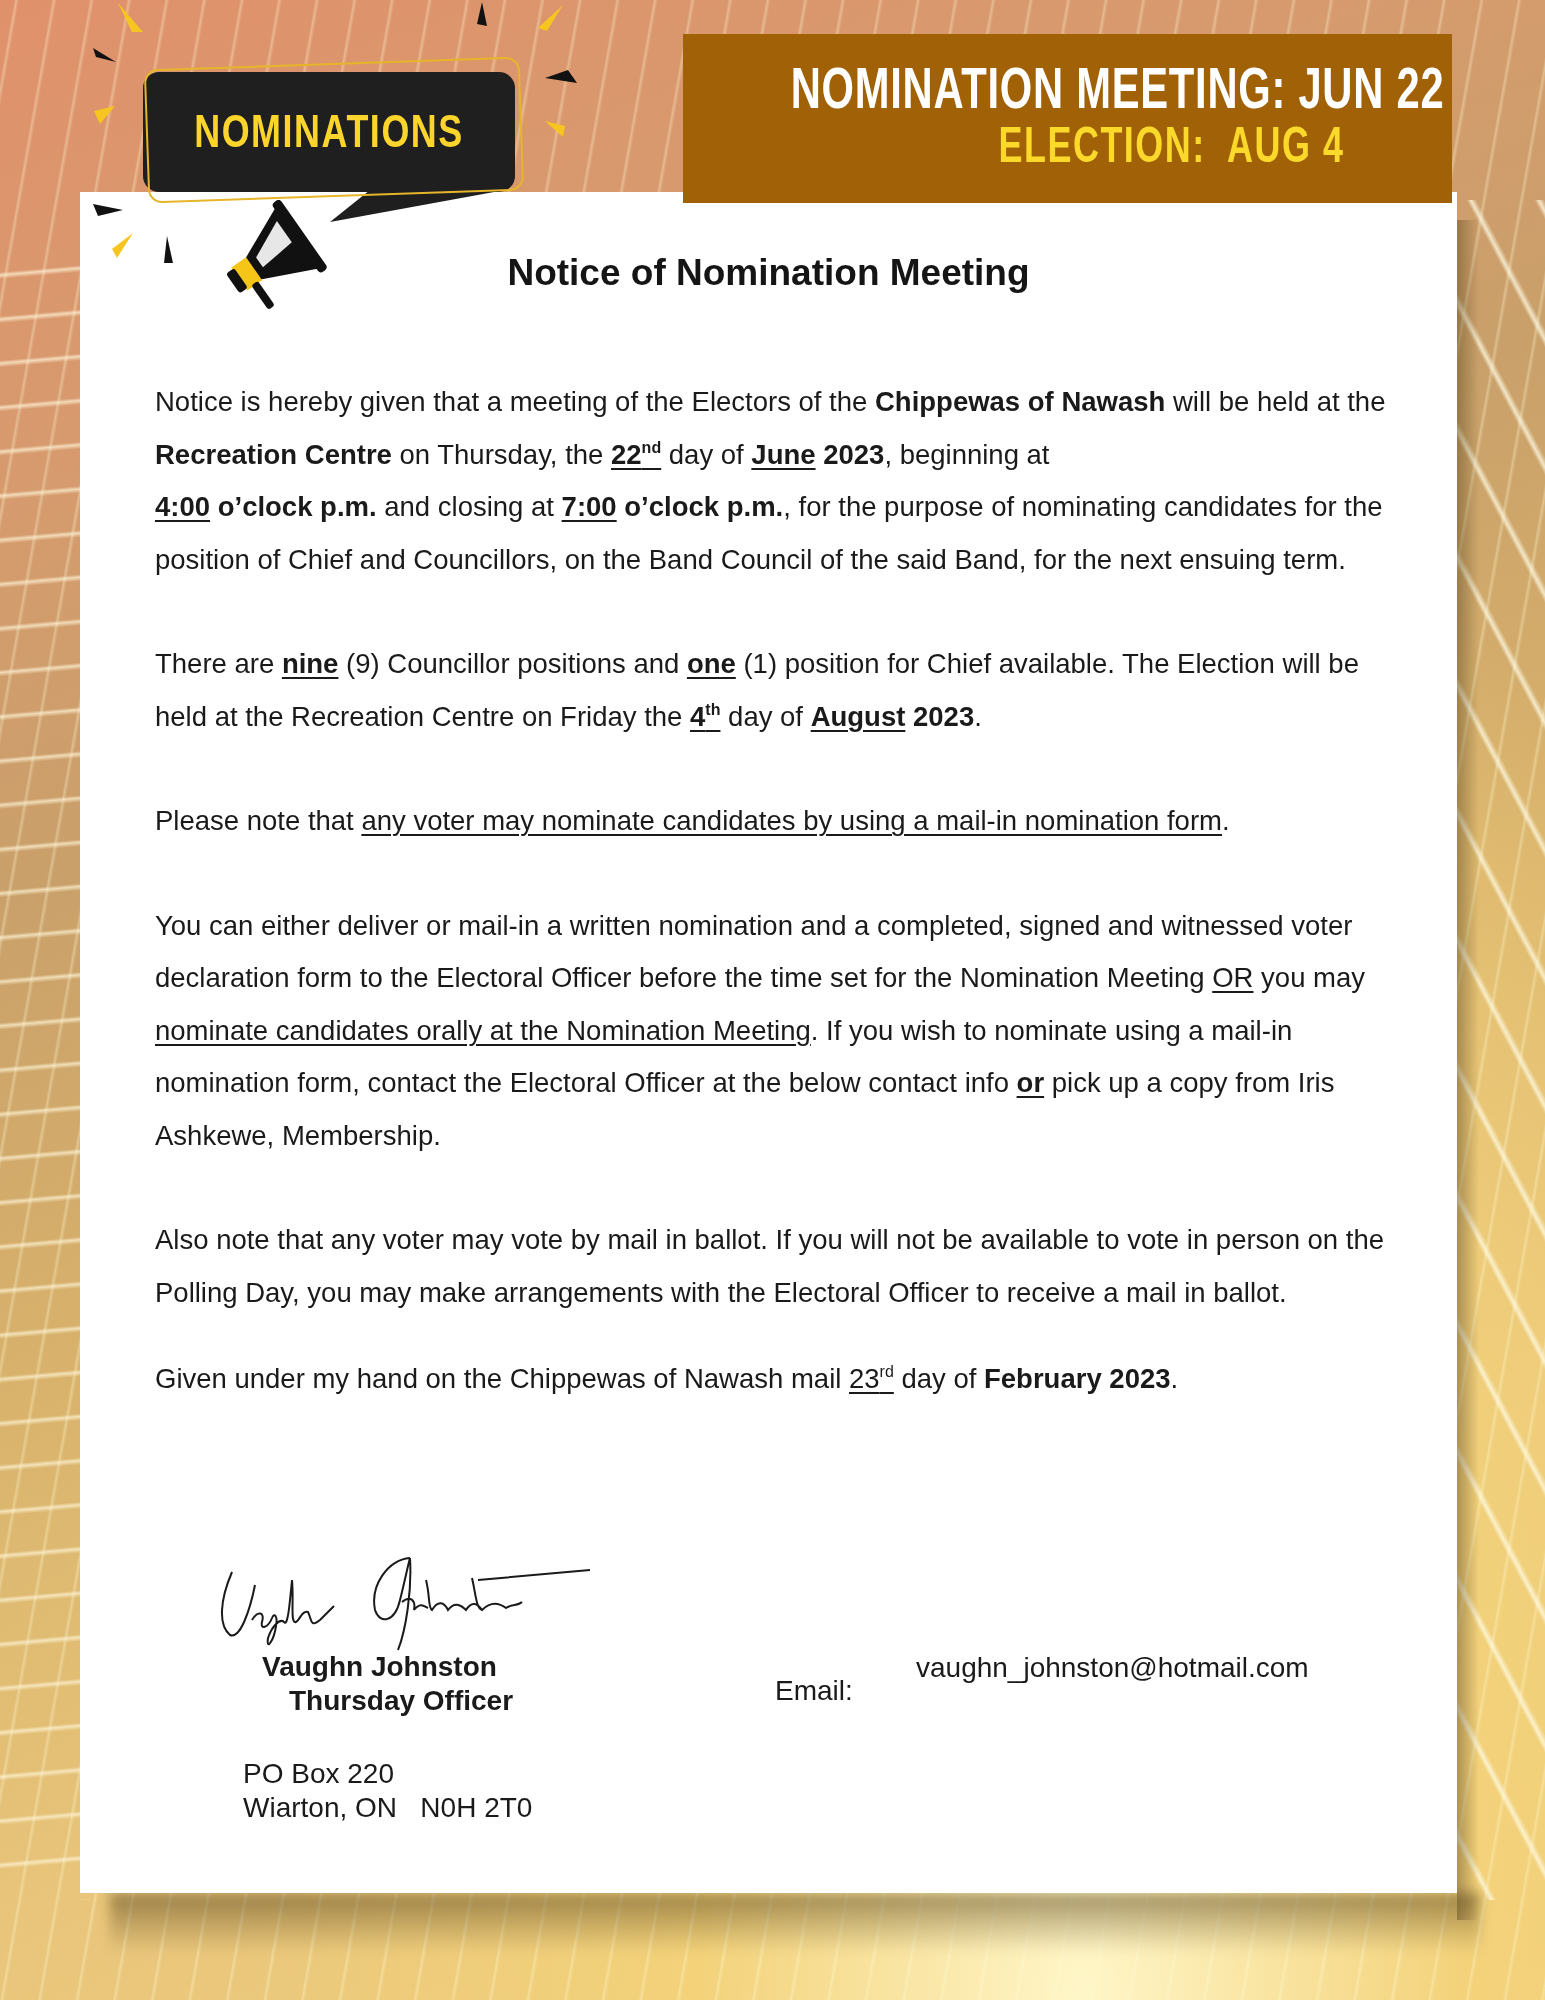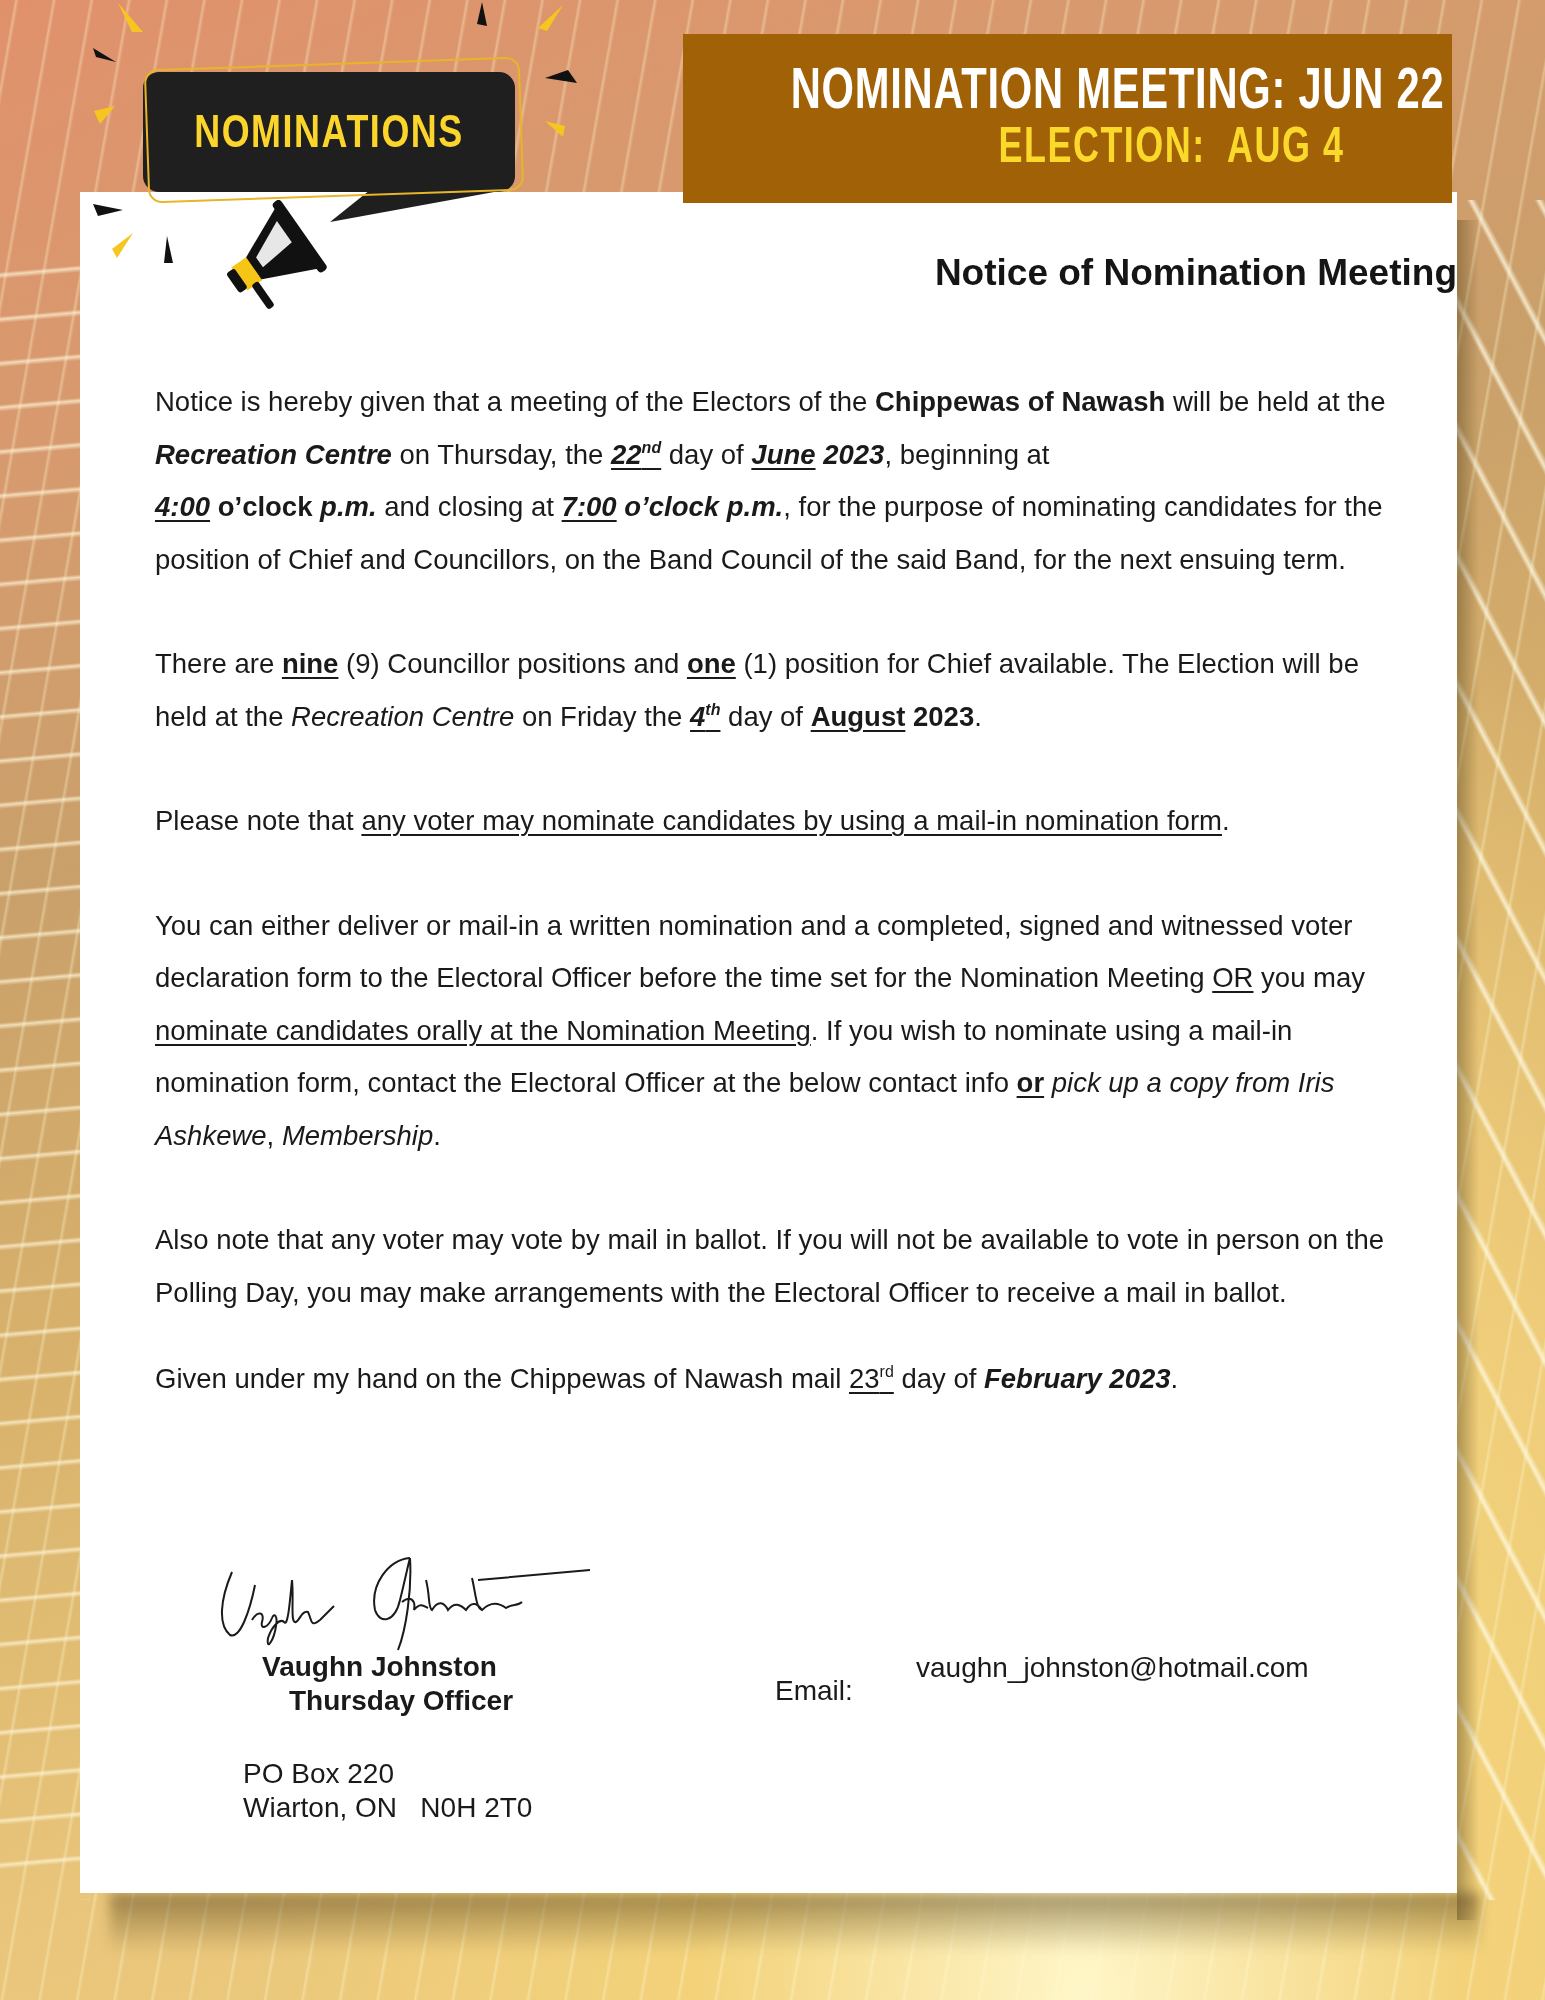--- a/index.html
+++ b/index.html
@@ -22,26 +22,26 @@
   .banner{position:absolute;left:683px;top:34px;width:769px;height:169px;background:#a16207;text-align:right;}
   .banner .l1{position:absolute;left:0;right:0;top:20px;color:#ffffff;font-weight:bold;font-size:58px;letter-spacing:1px;
     transform:scaleX(0.72);transform-origin:center;white-space:nowrap;font-family:"Liberation Sans Narrow","Liberation Sans",sans-serif;}
   .banner .l2{position:absolute;left:0;right:0;top:82px;color:#fbd92a;font-weight:bold;font-size:50px;letter-spacing:2px;
     transform:scaleX(0.72);transform-origin:center;white-space:pre;font-family:"Liberation Sans Narrow","Liberation Sans",sans-serif;}
   .bubble{position:absolute;left:143px;top:72px;width:372px;height:120px;background:#1f1f1f;border-radius:16px;}
   .bubble-outline{position:absolute;left:146px;top:63px;width:372px;height:130px;border:2px solid #e6b52a;border-radius:14px;transform:rotate(-2deg);}
   .bubble-text{position:absolute;left:143px;top:104px;width:372px;text-align:center;color:#fbd52b;font-weight:bold;font-size:46px;
     transform:scaleX(0.78);transform-origin:center;letter-spacing:2px;white-space:nowrap;}
   .deco{position:absolute;left:0;top:0;width:700px;height:330px;}
-  .title{position:absolute;left:80px;width:1377px;top:252px;text-align:right;font-weight:bold;font-size:37px;color:#151515;}
+  .title{position:absolute;left:80px;width:1377px;top:252px;text-align:center;font-weight:bold;font-size:37px;color:#151515;}
   .body{position:absolute;left:155px;top:376px;width:1250px;font-size:27.5px;color:#1a1a1a;line-height:52.5px;}
   .body p{margin:0;}
   .gap1{height:52px;} .gap2{height:52px;} 
   .ul{text-decoration:underline;text-underline-offset:4px;text-decoration-thickness:2px;}
-  .b{font-weight:bold;} .i{font-style:italic;}
+  .b{font-weight:bold;} .i{}
   sup{font-size:16px;line-height:0;vertical-align:11px;}
   .sig{position:absolute;left:210px;top:1540px;width:400px;height:120px;}
   .signame{position:absolute;left:262px;top:1650px;font-weight:bold;font-size:28px;color:#1a1a1a;line-height:34px;}
   .signame .t2{padding-left:27px;}
   .addr{position:absolute;left:243px;top:1757px;font-size:28px;color:#1a1a1a;line-height:34px;}
   .contact{position:absolute;left:770px;top:1650px;font-size:28px;color:#1a1a1a;line-height:35px;}
   .contact .row{display:flex;}
   .contact .k{width:146px;}
   .contact .k2{width:146px;padding-left:5px;box-sizing:border-box;margin-top:23px;}
 </style>

